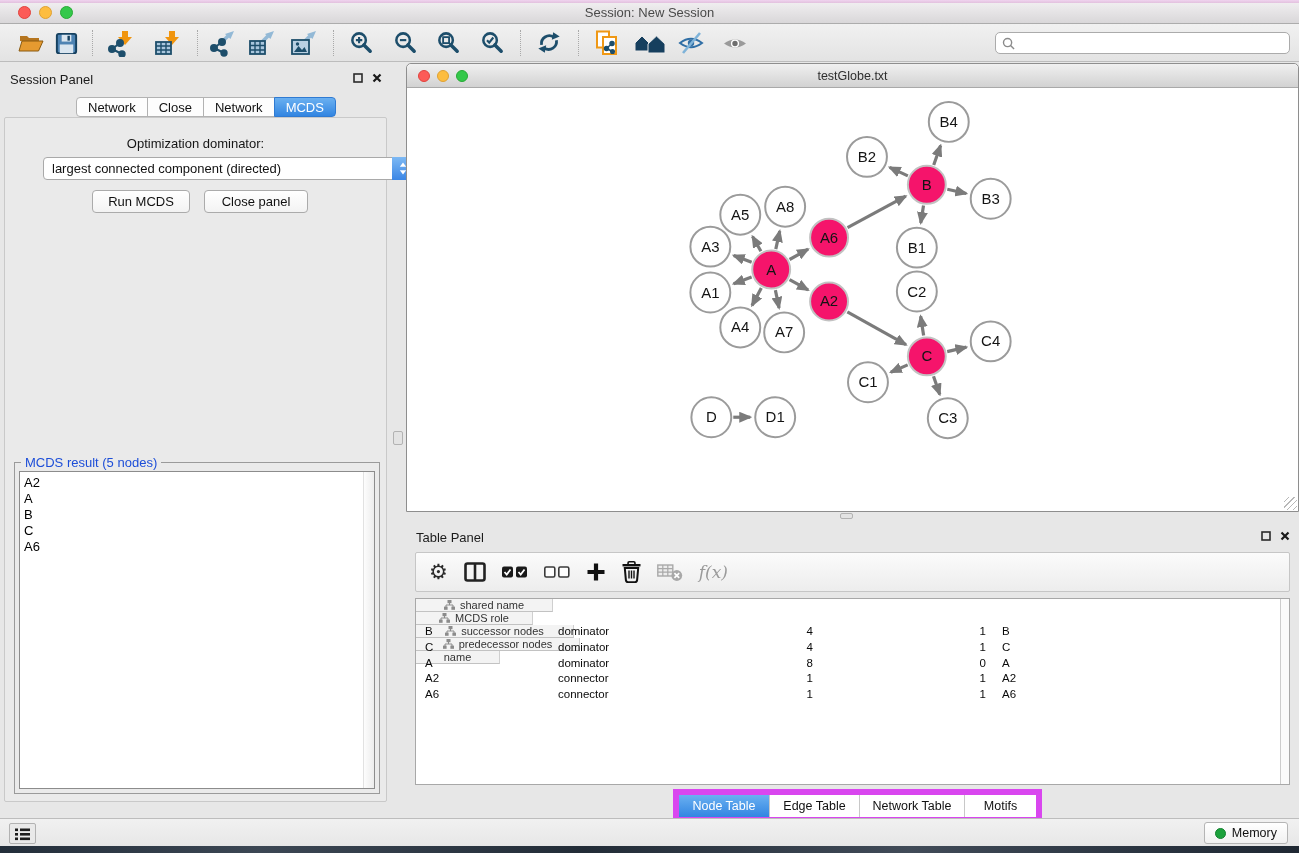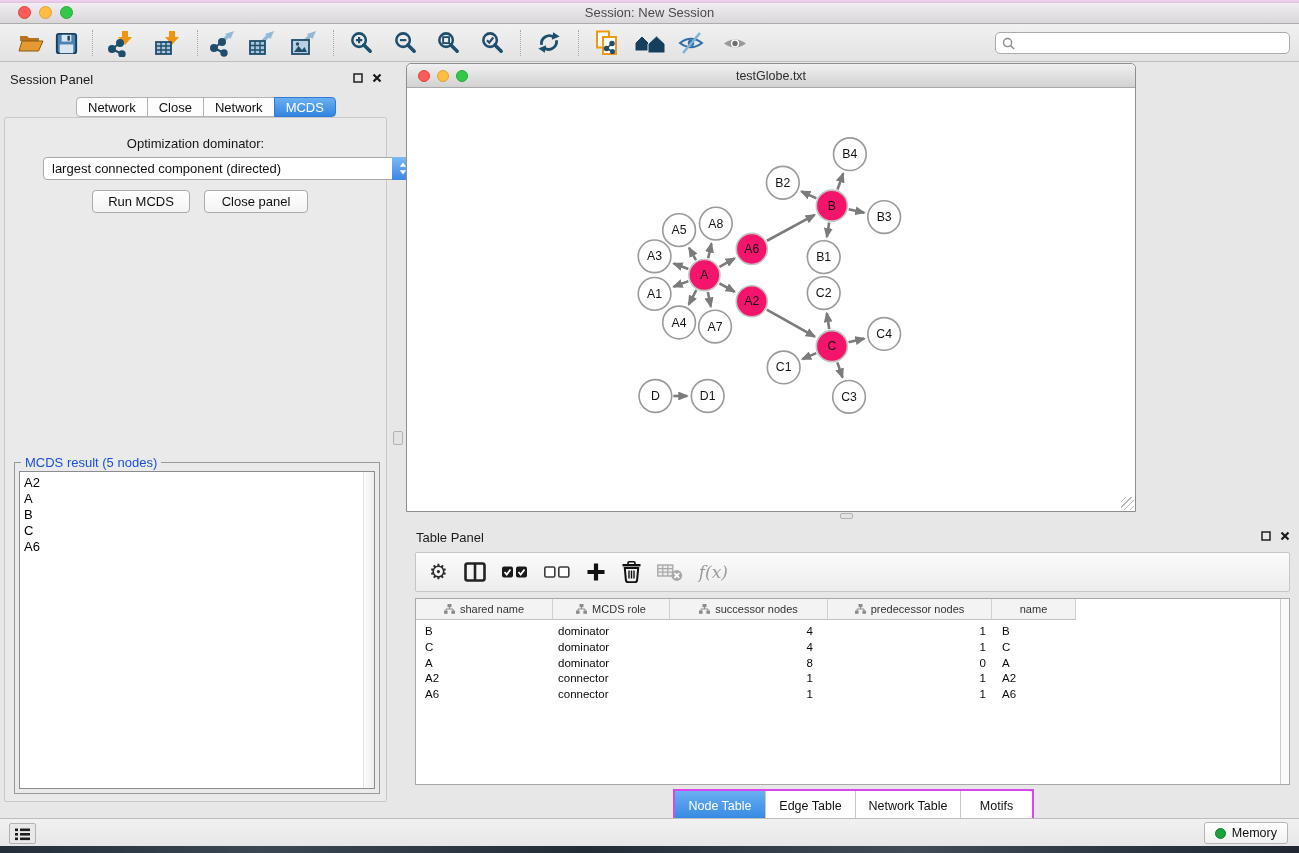--- a/index.html
+++ b/index.html
@@ -41,48 +41,48 @@
   #run-btn { left:87px; width:98px; }
   #close-btn { left:199px; width:104px; }
   .result-group { position:absolute; left:9px; top:344px; width:366px; height:332px; border:1px solid #9a9a9a; }
   .result-legend { position:absolute; top:-8px; left:6px; background:#eaeaea; padding:0 4px; font-size:13px; color:#1d4ed8; }
   .result-list { position:absolute; left:4px; right:4px; top:8px; bottom:4px; background:#fff; border:1px solid #8c8c8c; overflow:hidden; }
   .list-track { position:absolute; right:0; top:0; bottom:0; width:11px; border-left:1px solid #e2e2e2; background:linear-gradient(90deg,#fdfdfd,#ececec); }
   .mcds-item { height:16px; line-height:16px; padding-left:4px; font-size:13px; color:#000; }
   .result-list .pad { height:3px; }
 
   
-  #network-window { position:absolute; left:406px; top:63px; width:730px; height:449px; border:1px solid #8e8e8e; border-radius:5px 5px 0 0; background:#fff; }
+  #network-window { position:absolute; left:406px; top:63px; width:893px; height:449px; border:1px solid #8e8e8e; border-radius:5px 5px 0 0; background:#fff; }
   .nw-titlebar { position:absolute; top:0; left:0; right:0; height:24px; background:linear-gradient(#f0f0f0,#d2d2d2); border-bottom:1px solid #a9a9a9; border-radius:5px 5px 0 0; }
   .nw-titlebar .traffic { top:6px; left:11px; gap:7px; }
   .nw-title { position:absolute; top:5px; width:100%; text-align:center; font-size:12.5px; color:#2e2e2e; }
   .nw-content { position:absolute; top:25px; left:0; right:0; bottom:0; overflow:hidden; }
   #graph-svg { width:100%; height:100%; }
   .resize-grip { position:absolute; right:1px; bottom:1px; width:13px; height:13px;
      background:repeating-linear-gradient(135deg,transparent 0 3px,#b8b8b8 3px 4px); }
 
   .v-grip { position:absolute; left:393px; top:431px; width:10px; height:14px; background:#e3e3e3; border:1px solid #b2b2b2; border-radius:2px; }
   .h-grip { position:absolute; left:840px; top:513px; width:13px; height:6px; background:#e3e3e3; border:1px solid #b2b2b2; border-radius:2px; }
 
   
   #table-panel { position:absolute; left:406px; top:520px; width:893px; height:296px; }
   .tp-toolbar { position:absolute; left:9px; top:32px; width:875px; height:40px; background:linear-gradient(#fbfbfb,#ededed); border:1px solid #c6c6c6; border-radius:2px; display:flex; align-items:center; padding-left:13px; gap:16px; }
   .gear-glyph { font-size:21px; color:#2b2b2b; line-height:20px; }
   .fx { font-family:"DejaVu Serif",serif; font-style:italic; font-size:17px; color:#9a9a9a; }
   .tp-table { position:absolute; left:9px; top:78px; width:875px; height:187px; background:#fff; border:1px solid #a8a8a8; }
-  .table-header { display:flex; height:21px; }
+  .table-header { display:flex; height:21px;flex-direction:column; }
   .th { background:#f3f3f3; border-right:1px solid #cfcfcf; border-bottom:1px solid #c2c2c2; display:flex; align-items:center; justify-content:center; gap:5px; font-size:11px; color:#333; }
   .tr { display:flex; height:15.8px; line-height:15.8px; font-size:11.5px; color:#0a0a0a; }
   .td { overflow:hidden; white-space:nowrap; }
   .td.c0 { padding-left:9px; } .td.c1 { padding-left:5px; }
   .td.c2 { text-align:right; padding-right:15px; } .td.c3 { text-align:right; padding-right:6px; }
   .td.c4 { padding-left:10px; }
   .table-body { padding-top:4px; }
   .table-track { position:absolute; right:0; top:0; bottom:0; width:9px; border-left:1px solid #cccccc; background:#fafafa; }
-  .tp-tabs { position:absolute; left:267px; top:269px; height:34px; display:flex; border:2px solid #d946ef; border-radius:0; overflow:hidden; background:#fff; }
+  .tp-tabs { position:absolute; left:267px; top:269px; height:34px; display:flex; border:6px solid #d946ef; border-radius:0; overflow:hidden; background:#fff; }
   .tp-tab { height:100%; font-size:12.5px; color:#111; display:flex; align-items:center; justify-content:center; border-left:1px solid #c8c8c8; }
   .tp-tab:first-child { border-left:none; }
   .tp-tab.active { background:linear-gradient(#6ab0f1,#3285e1); color:#fff; }
 
   
   #status-bar { position:absolute; left:0; top:818px; width:100%; height:28px; background:linear-gradient(#f1f1f1,#e7e7e7); border-top:1px solid #bdbdbd; }
   .list-btn { position:absolute; left:9px; top:4px; width:27px; height:21px; background:#e9e9e9; border:1px solid #b2b2b2; border-radius:2px; display:flex; align-items:center; justify-content:center; }
   .memory-btn { position:absolute; right:11px; top:3px; height:22px; padding:0 10px; background:linear-gradient(#ffffff,#f1f1f1); border:1px solid #b5b5b5; border-radius:3px; display:flex; align-items:center; gap:6px; font-size:12.5px; color:#111; }
   .mem-dot { width:11px; height:11px; border-radius:50%; background:#1ca23c; border:1px solid #138230; }
   #desktop-strip { position:absolute; top:846px; height:7px; width:100%; background:linear-gradient(90deg,#232e3a,#3c4754 20%,#222c37 45%,#414b58 70%,#2a3440 88%,#1f2833); }

